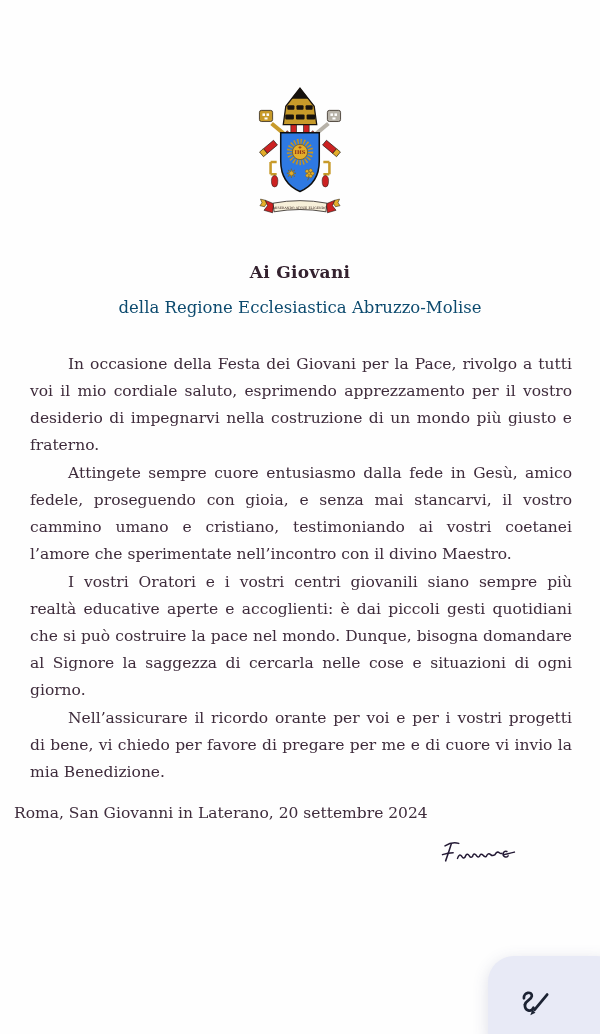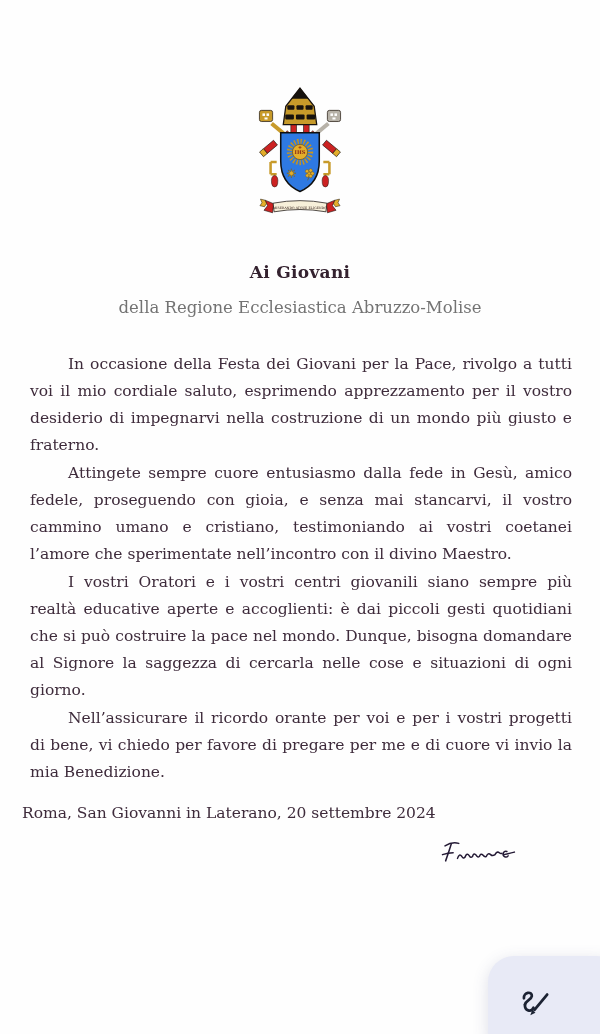--- a/index.html
+++ b/index.html
@@ -29,34 +29,34 @@
     font-size: 17px;
     font-weight: 700;
     color: #34222f;
     letter-spacing: 0.3px;
   }
   .recipient-subtitle {
     margin: 16px 0 3px 0;
     text-align: center;
     font-size: 16.5px;
     font-weight: 400;
-    color: #737373;
+    color: #0c4a6e;
   }
   .letter-body {
     margin: 34px 28px 0 30px;
     font-size: 15.5px;
     line-height: 27px;
     text-align: justify;
   }
   .letter-body p {
     margin: 0 0 1px 0;
     text-indent: 38px;
   }
   .dateline {
-    margin: 14px 28px 0 22px;
+    margin: 14px 28px 0 14px;
     font-size: 15.5px;
     line-height: 27px;
   }
   .signature {
     position: absolute;
     left: 430px; top: 834px;
     width: 100px; height: 40px;
   }
   .signature svg { display: block; width: 100px; height: 40px; }
   .sr-only {

